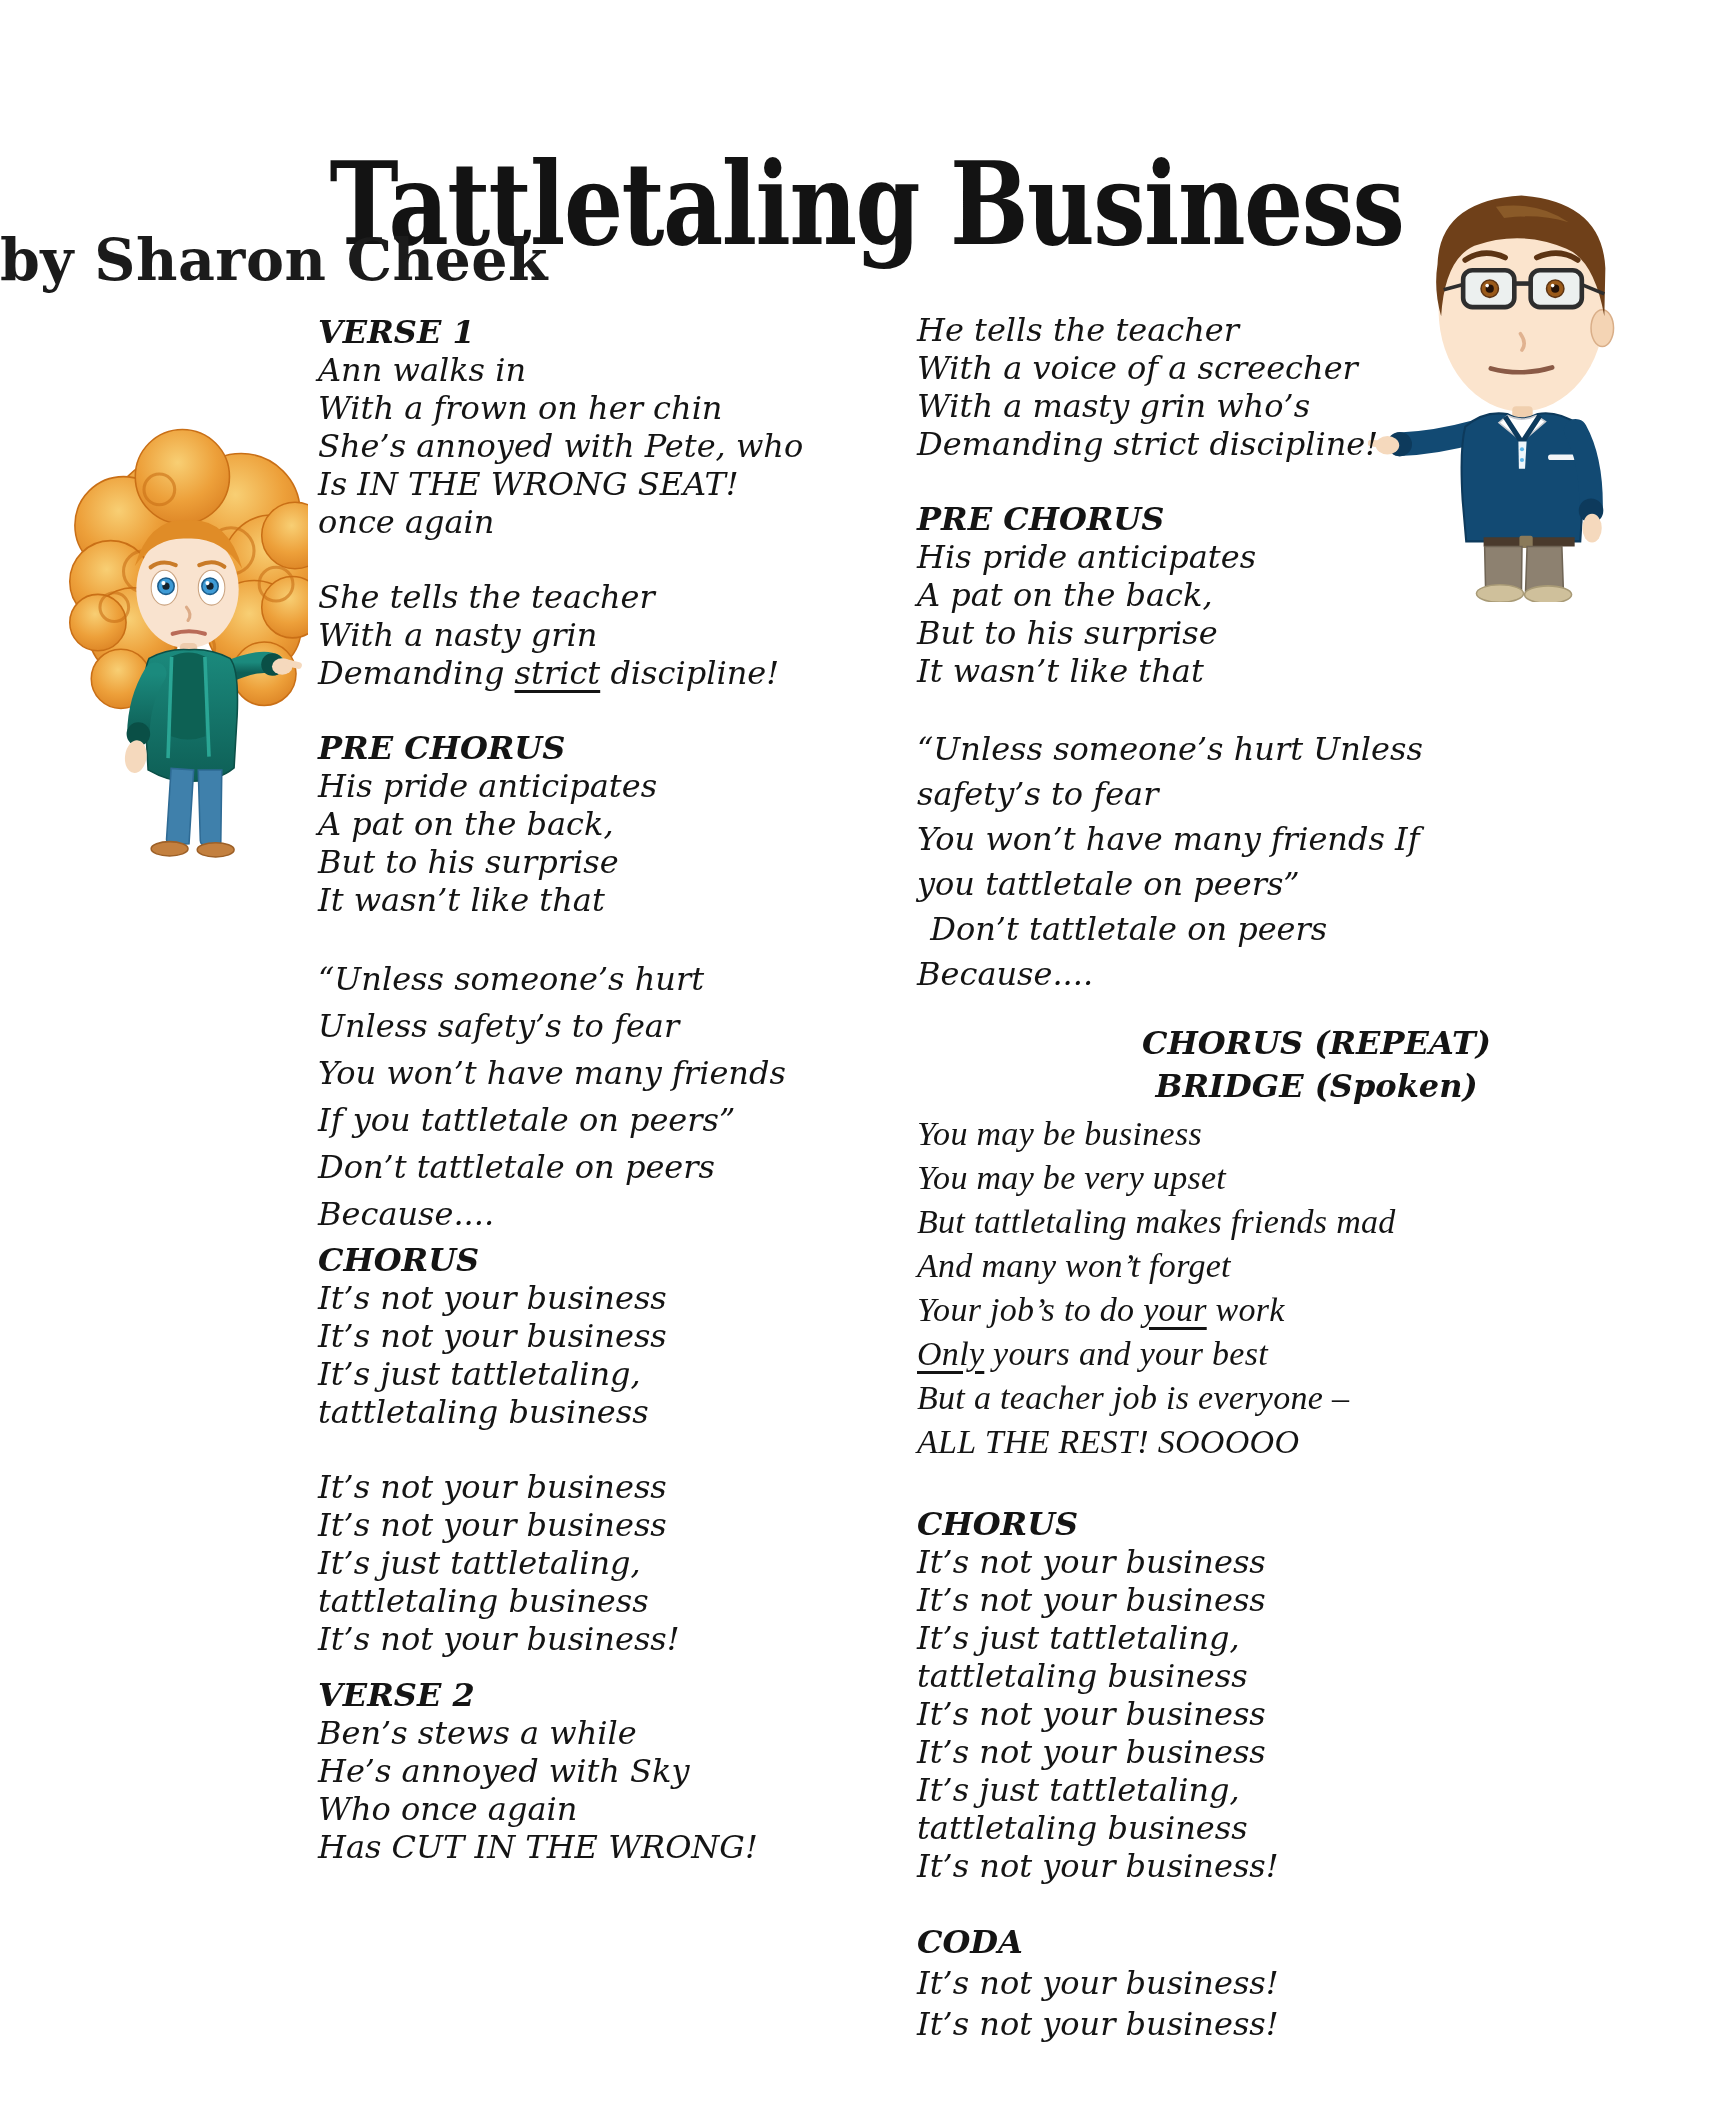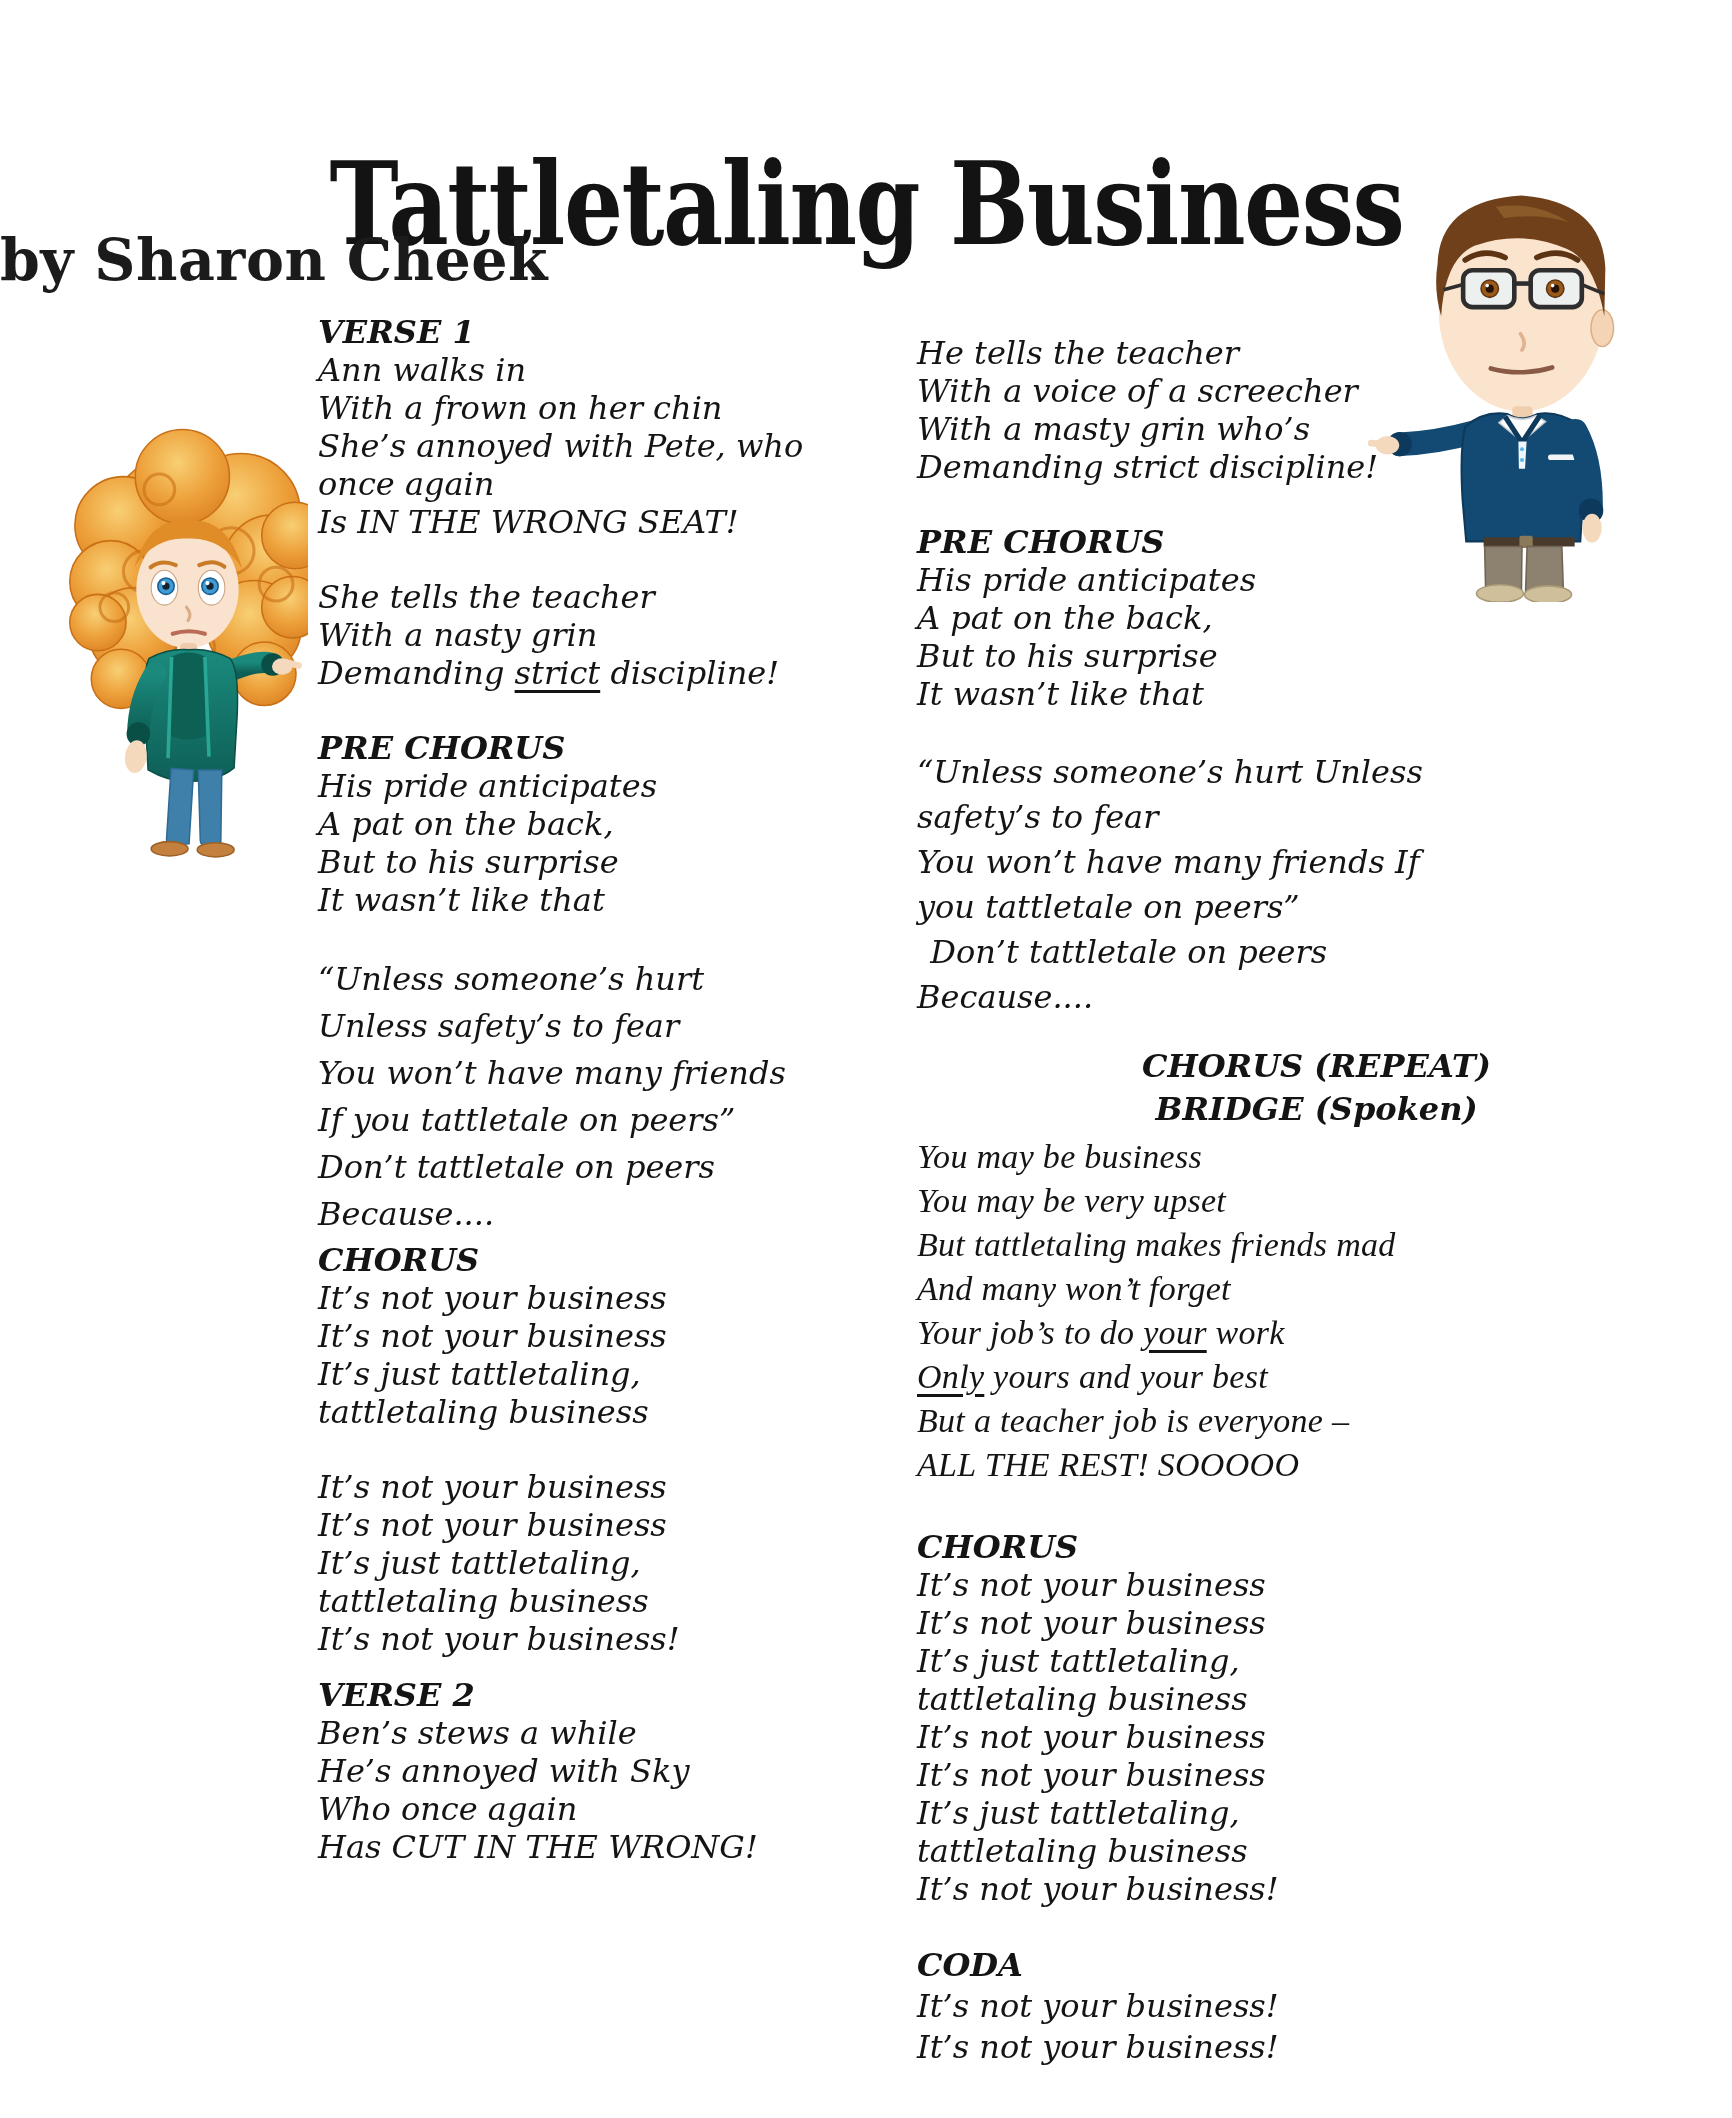--- a/index.html
+++ b/index.html
@@ -5,21 +5,21 @@
   html,body{margin:0;padding:0;background:#888;}
   .page{position:relative;width:1733px;height:2119px;background:#ffffff;overflow:hidden;
         color:#141414;font-family:"DejaVu Serif",serif;}
   .title{position:absolute;left:0;right:0;top:76px;text-align:center;
          font-size:93px;font-weight:700;letter-spacing:-1.5px;white-space:nowrap;
          transform:scaleY(1.22);transform-origin:50% 0;color:#131313;}
   .subtitle{position:absolute;left:0;right:0;top:226px;text-align:left;
             font-size:57px;font-weight:700;letter-spacing:0.5px;color:#1b1b1b;}
   .col{position:absolute;font-size:32px;line-height:38px;}
   .col-left{left:318px;top:313px;width:589px;}
-  .col-right{left:917px;top:311px;width:799px;margin-top:23px;}
+  .col-right{left:917px;top:311px;width:799px;}
   .section{margin:0 0 37px 0;font-style:italic;}
   .line{white-space:nowrap;}
   .line.bold{font-weight:700;}
   u{text-underline-offset:6.1px;text-decoration-thickness:2.6px;}
   .col-left  .sec-quote{line-height:47px;margin-bottom:3.1px;}
   .col-right .sec-quote{line-height:45px;margin-bottom:24.6px;}
   .sec-heads{line-height:43px;margin-bottom:4.1px;text-align:center;}
   .sec-bridge{font-family:"Liberation Serif",serif;font-size:34px;line-height:44px;
               margin-bottom:41px;letter-spacing:0.3px;}
   .sec-coda{line-height:41px;margin-bottom:0;}
@@ -171,22 +171,22 @@
         <ellipse cx="352" cy="806" rx="46" ry="17"></ellipse>
     </g>
   </svg>
 
   <div class="col col-left" id="col-left">
       <div class="section sec-normal">
         <div class="line bold">VERSE 1</div>
         <div class="line">Ann walks in</div>
         <div class="line">With a frown on her chin</div>
         <div class="line">She’s annoyed with Pete, who</div>
+        <div class="line">Is IN THE WRONG SEAT!</div>
         <div class="line">once again</div>
-        <div class="line">Is IN THE WRONG SEAT!</div>
       </div>
       <div class="section sec-normal">
         <div class="line">She tells the teacher</div>
         <div class="line">With a nasty grin</div>
         <div class="line">Demanding <u>strict</u> discipline!</div>
       </div>
       <div class="section sec-normal">
         <div class="line bold">PRE CHORUS</div>
         <div class="line">His pride anticipates</div>
         <div class="line">A pat on the back,</div>

